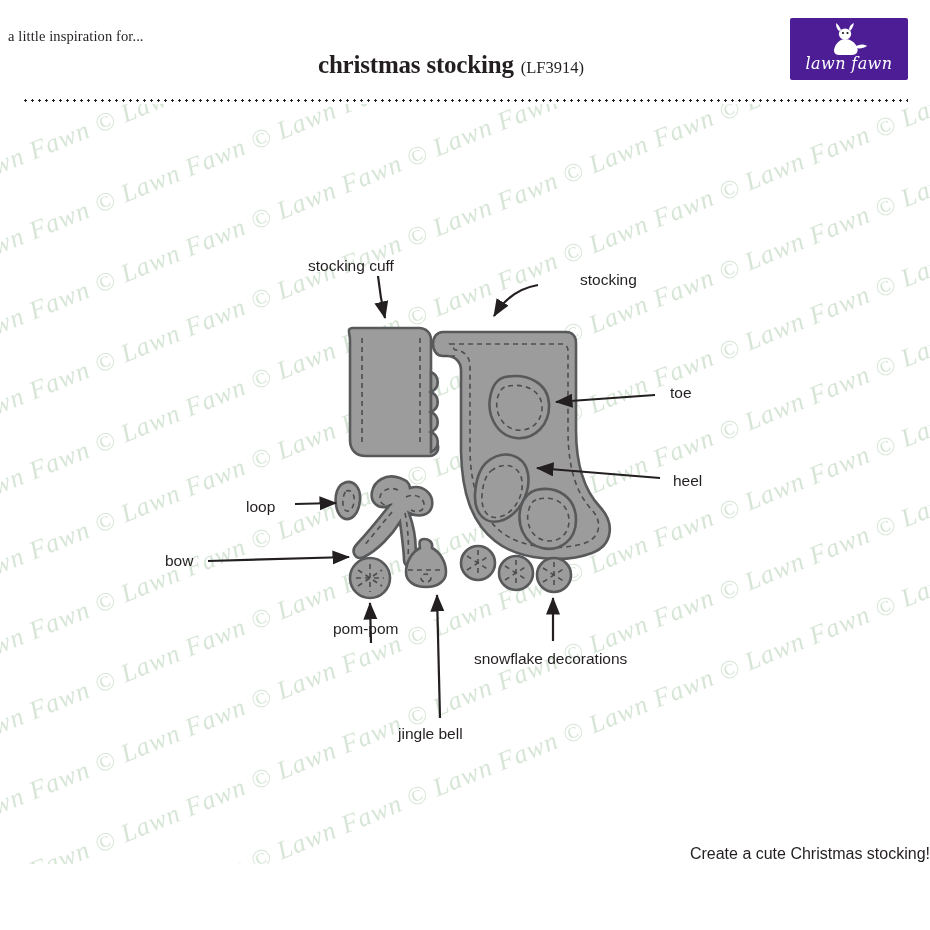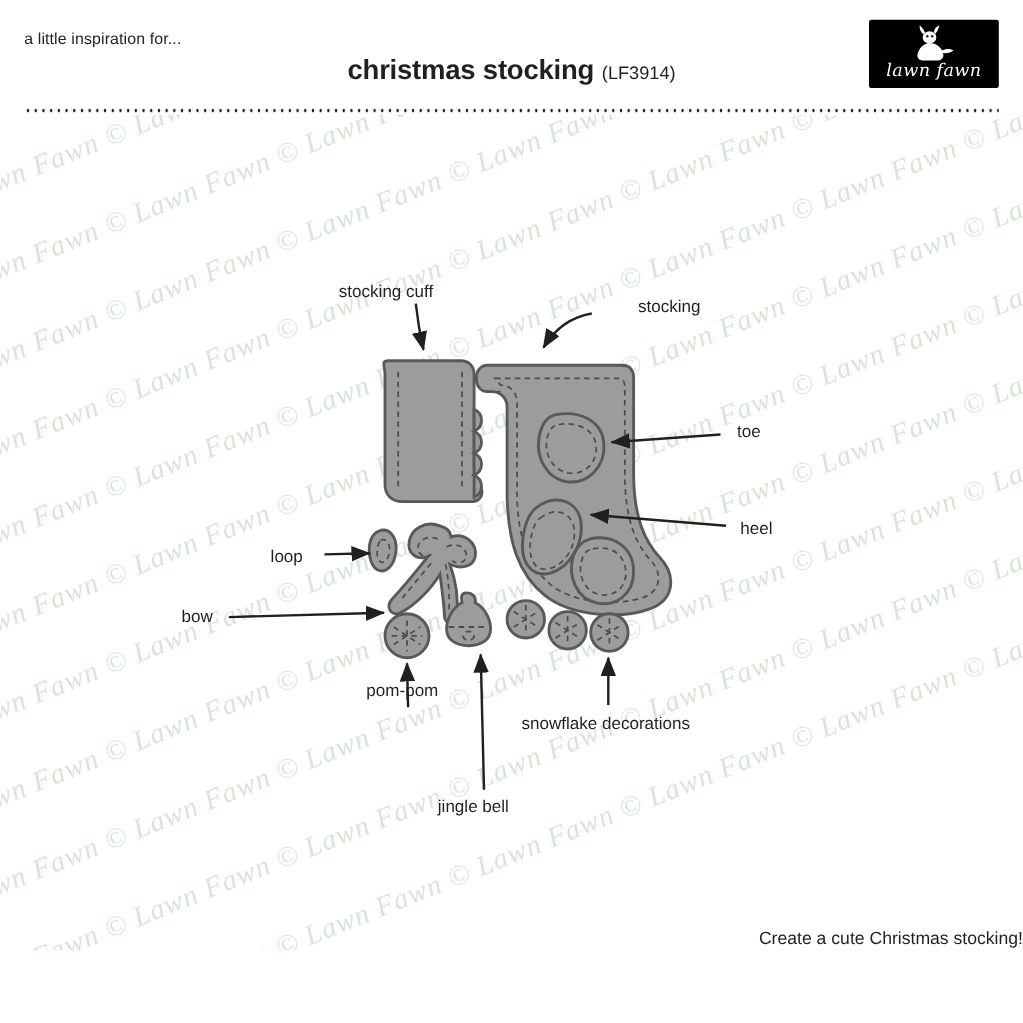--- a/index.html
+++ b/index.html
@@ -15,23 +15,24 @@
     position: relative;
     width: 930px;
     height: 930px;
     overflow: hidden;
     background: #ffffff;
   }
 
   
   .header {
     position: absolute;
-    left: 22px;
+    left: 8px;
     top: 28px;
     width: 886px;
+    font-family: Liberation Serif, serif;
   }
   .kicker {
     font-size: 14.5px;
     color: #231f20;
     letter-spacing: 0.1px;
   }
   .title-row {
     margin-top: 6px;
     display: flex;
     align-items: baseline;
@@ -49,21 +50,21 @@
     color: #231f20;
   }
 
   
   .logo {
     position: absolute;
     right: 22px;
     top: 18px;
     width: 118px;
     height: 62px;
-    background: #000000;
+    background: #4c1d95;
     border-radius: 2px;
   }
   .logo-fawn {
     position: absolute;
     left: 50%;
     top: 4px;
     transform: translateX(-50%);
   }
   .logo-text {
     position: absolute;

